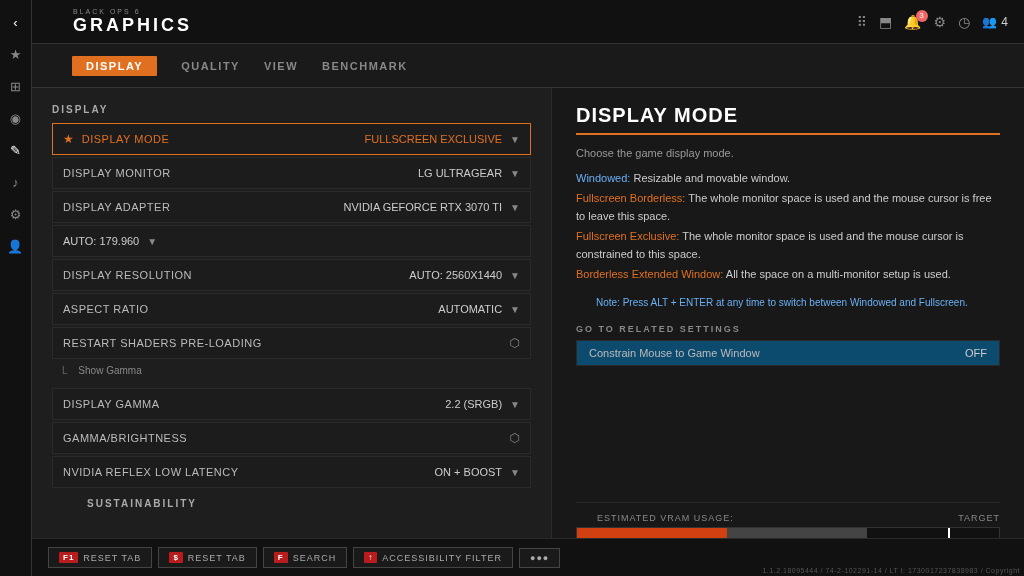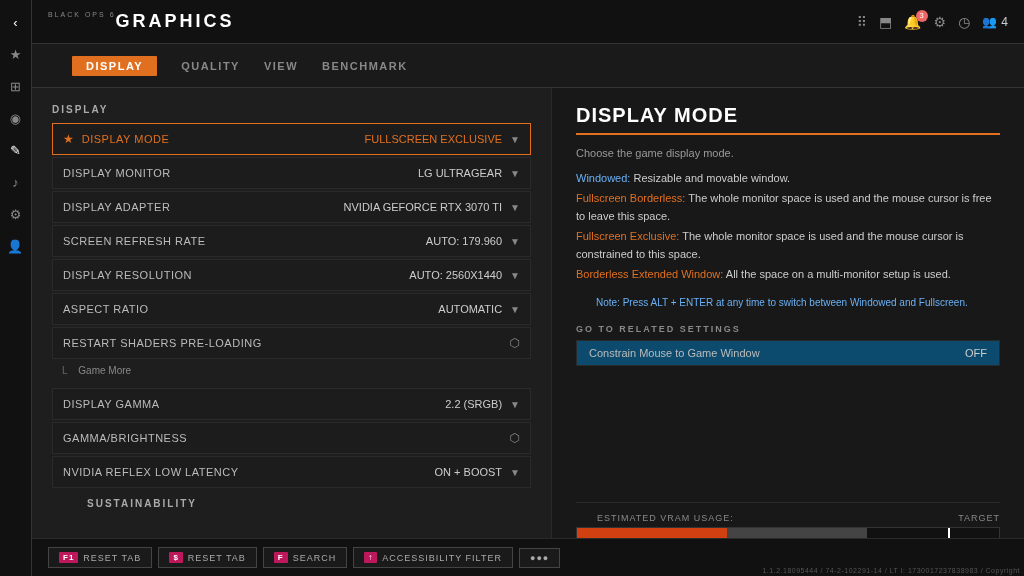--- a/index.html
+++ b/index.html
@@ -27,21 +27,21 @@
 
     
     .topbar {
       position: absolute; left: 32px; top: 0; right: 0; height: 44px;
       background: #111;
       display: flex; align-items: center; justify-content: space-between;
       padding: 0 16px;
       border-bottom: 1px solid #333;
     }
     .topbar-left { display: flex; align-items: center; gap: 10px; }
-    .game-logo { display: flex; flex-direction: row; }
+    .game-logo { display: flex; flex-direction: column; margin-left: 25px; }
     .game-logo-sub { font-size: 7px; color: #888; letter-spacing: 2px; text-transform: uppercase; }
     .game-logo-title {
       font-size: 18px; font-weight: 900; color: #fff; letter-spacing: 3px;
       text-transform: uppercase;
     }
     .topbar-right { display: flex; align-items: center; gap: 12px; }
     .topbar-icon { color: #888; font-size: 14px; cursor: pointer; position: relative; }
     .topbar-badge {
       background: #e66; border-radius: 50%; width: 12px; height: 12px;
       font-size: 8px; color: #fff; display: flex; align-items: center; justify-content: center;
@@ -202,21 +202,21 @@
       border-top: 1px solid #2a2a2a;
     }
     .bottom-btn {
       display: flex; align-items: center; gap: 5px;
       padding: 4px 10px; border: 1px solid #444;
       background: #1a1a1a; color: #aaa;
       font-size: 9px; letter-spacing: 1px; text-transform: uppercase;
       cursor: pointer;
     }
     .bottom-btn .key {
-      background: #be185d; color: #fff; padding: 1px 4px;
+      background: #b91c1c; color: #fff; padding: 1px 4px;
       font-size: 8px; font-weight: 700; border-radius: 1px;
     }
 
     
     .version-text {
       position: absolute; right: 4px; bottom: 2px;
       font-size: 7px; color: #555; letter-spacing: 0.5px;
     }
   </style>
 </head>
@@ -282,21 +282,20 @@
         <span class="setting-chevron">▼</span>
       </div>
 
       <div class="setting-row">
         <span class="setting-label">Display Adapter</span>
         <span class="setting-value white">NVIDIA GeForce RTX 3070 Ti</span>
         <span class="setting-chevron">▼</span>
       </div>
 
       <div class="setting-row">
-        <span class="setting-label">Screen Refresh Rate</span>
         <span class="setting-value white">Auto: 179.960</span>
         <span class="setting-chevron">▼</span>
       </div>
 
       <div class="setting-row">
         <span class="setting-label">Display Resolution</span>
         <span class="setting-value white">Auto: 2560x1440</span>
         <span class="setting-chevron">▼</span>
       </div>
 
@@ -305,21 +304,21 @@
         <span class="setting-value white">Automatic</span>
         <span class="setting-chevron">▼</span>
       </div>
 
       <div class="setting-row">
         <span class="setting-label">Restart Shaders Pre-Loading</span>
         <span class="setting-icon">⬡</span>
       </div>
 
       <div class="show-more">
-        &nbsp;<span>Game More</span>
+        &nbsp;<span>Show Gamma</span>
       </div>
 
       <div class="divider-row"></div>
 
       <div class="setting-row">
         <span class="setting-label">Display Gamma</span>
         <span class="setting-value white">2.2 (sRGB)</span>
         <span class="setting-chevron">▼</span>
       </div>
 

